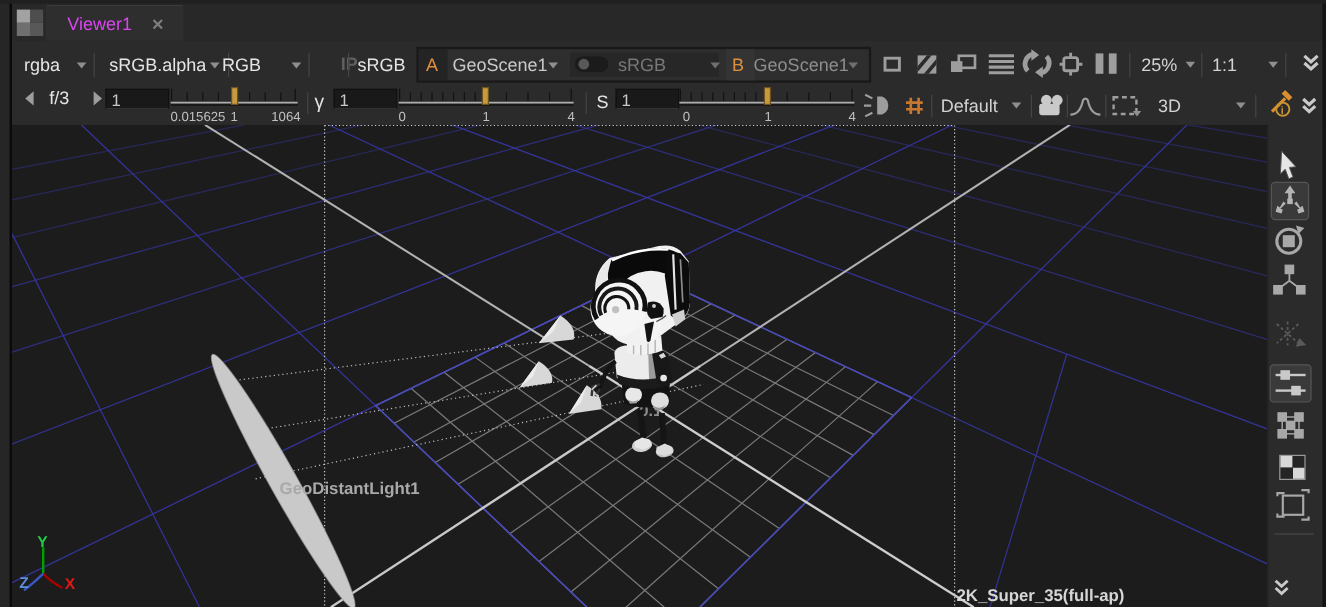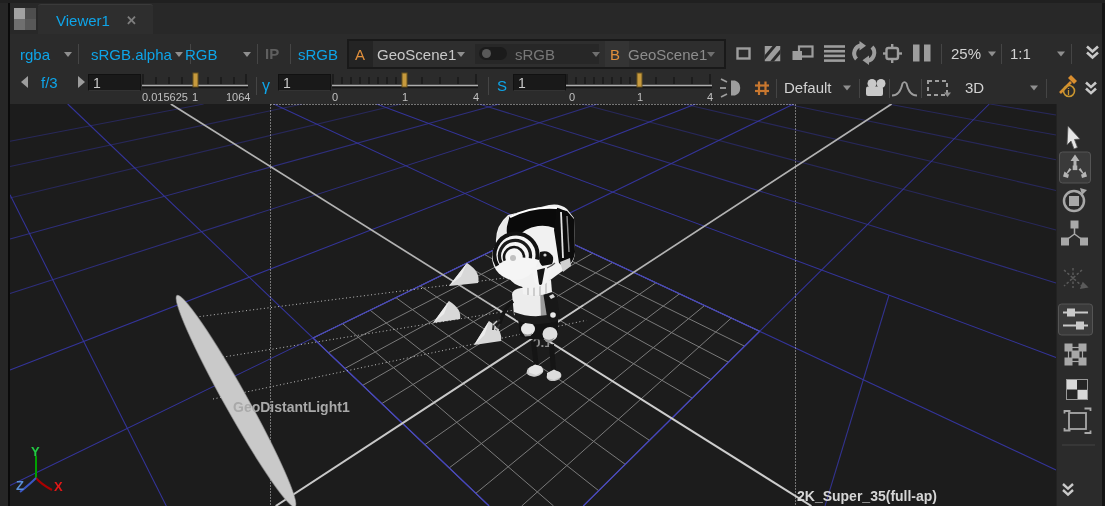--- a/index.html
+++ b/index.html
@@ -1,18 +1,18 @@
 <!DOCTYPE html>
 <html><head><meta charset="utf-8"><style>
 *{margin:0;padding:0;box-sizing:border-box}
 html,body{width:1105px;height:506px;overflow:hidden;background:#2b2b2b;font-family:"Liberation Sans",sans-serif}
 #stage{position:relative;width:1105px;height:506px}
 svg.vp{position:absolute;left:0;top:0;z-index:1}
 .chrome{position:absolute;z-index:2}
-.txt{position:absolute;color:#0ea5e9;font-size:15px;line-height:15px;white-space:pre}
+.txt{position:absolute;color:#e5e5e5;font-size:15px;line-height:15px;white-space:pre}
 .dim{color:#5f5f5f}
 .sep{position:absolute;width:1px;background:#454545}
 .caret{position:absolute;width:0;height:0;border-left:4px solid transparent;border-right:4px solid transparent;border-top:5px solid #8f8f8f}
 .inp{position:absolute;background:#191919;border:1px solid #111;border-bottom-color:#333;color:#c9c9c9;font-size:14px;padding-left:4px}
 </style></head><body>
 <div id="stage">
 <svg class="vp" width="1105" height="506" viewBox="0 0 1105 506">
 <rect x="0" y="95" width="1105" height="411" fill="#2b2b2b"></rect>
 <rect x="10" y="104" width="1046" height="402" fill="#1c1c1c"></rect>
 <line x1="990.1" y1="104.0" x2="1056.0" y2="115.1" stroke="#3636a4" stroke-width="1.05" opacity="0.45"></line>
@@ -136,34 +136,34 @@
 
 <div class="chrome" style="left:0;top:0;width:1105px;height:34px;background:#282828"></div>
 <div class="chrome" style="left:0;top:0;width:10px;height:506px;background:#262626;border-right:2px solid #0a0a0a"></div>
 <div class="chrome" style="left:14px;top:8px;width:22px;height:22px">
   <div style="position:absolute;left:0;top:0;width:11px;height:11px;background:#a2a2a2"></div>
   <div style="position:absolute;left:11px;top:0;width:11px;height:11px;background:#4e4e4e"></div>
   <div style="position:absolute;left:0;top:11px;width:11px;height:11px;background:#6f6f6f"></div>
   <div style="position:absolute;left:11px;top:11px;width:11px;height:11px;background:#585858"></div>
 </div>
 <div class="chrome" style="left:38px;top:4px;width:115px;height:30px;background:#2e2e2e;border-top:1px solid #3a3a3a;border-radius:3px 3px 0 0"></div>
-<div class="txt" style="left:56px;top:13px;color:#0ea5e9;z-index:3">Viewer1</div>
+<div class="txt" style="left:56px;top:13px;color:#d946ef;z-index:3">Viewer1</div>
 <div class="txt" style="left:126px;top:13px;color:#7e7e7e;z-index:3;font-size:13px;font-weight:bold">✕</div>
 
 <div class="chrome" style="left:10px;top:34px;width:1095px;height:70px;background:#2b2b2b"></div>
 <div class="txt" style="left:20px;top:47px;z-index:3">rgba</div>
 <div class="caret" style="left:64px;top:52px;z-index:3"></div>
 <div class="sep" style="left:78px;top:44px;height:20px;z-index:3"></div>
 <div class="txt" style="left:91px;top:47px;z-index:3">sRGB.alpha</div>
 <div class="caret" style="left:175px;top:52px;z-index:3"></div>
 <div class="sep" style="left:190px;top:44px;height:20px;z-index:3"></div>
 <div class="txt" style="left:185px;top:47px;z-index:3">RGB</div>
 <div class="caret" style="left:243px;top:52px;z-index:3"></div>
 <div class="sep" style="left:257px;top:44px;height:20px;z-index:3"></div>
-<div class="txt dim" style="left:265px;top:46px;z-index:3;font-weight:bold">IP</div>
+<div class="txt dim" style="left:284px;top:46px;z-index:3;font-weight:bold">IP</div>
 <div class="sep" style="left:290px;top:44px;height:20px;z-index:3"></div>
 <div class="txt" style="left:298px;top:47px;z-index:3">sRGB</div>
 
 <div class="chrome" style="left:347px;top:39px;width:379px;height:30px;background:#2e2e2e;border:2px solid #191919;z-index:3">
   <div style="position:absolute;left:0;top:0;width:24px;height:26px;background:#242424"></div>
   <div style="position:absolute;left:6px;top:5px;color:#e08f3c;font-size:15px">A</div>
   <div style="position:absolute;left:28px;top:5px;color:#c9c9c9;font-size:15px">GeoScene1</div>
   <div class="caret" style="left:108px;top:11px"></div>
   <div style="position:absolute;left:126px;top:3px;width:124px;height:20px;background:#272727"></div>
   <div style="position:absolute;left:130px;top:6px;width:28px;height:13px;background:#1b1b1b;border-radius:7px"></div>

